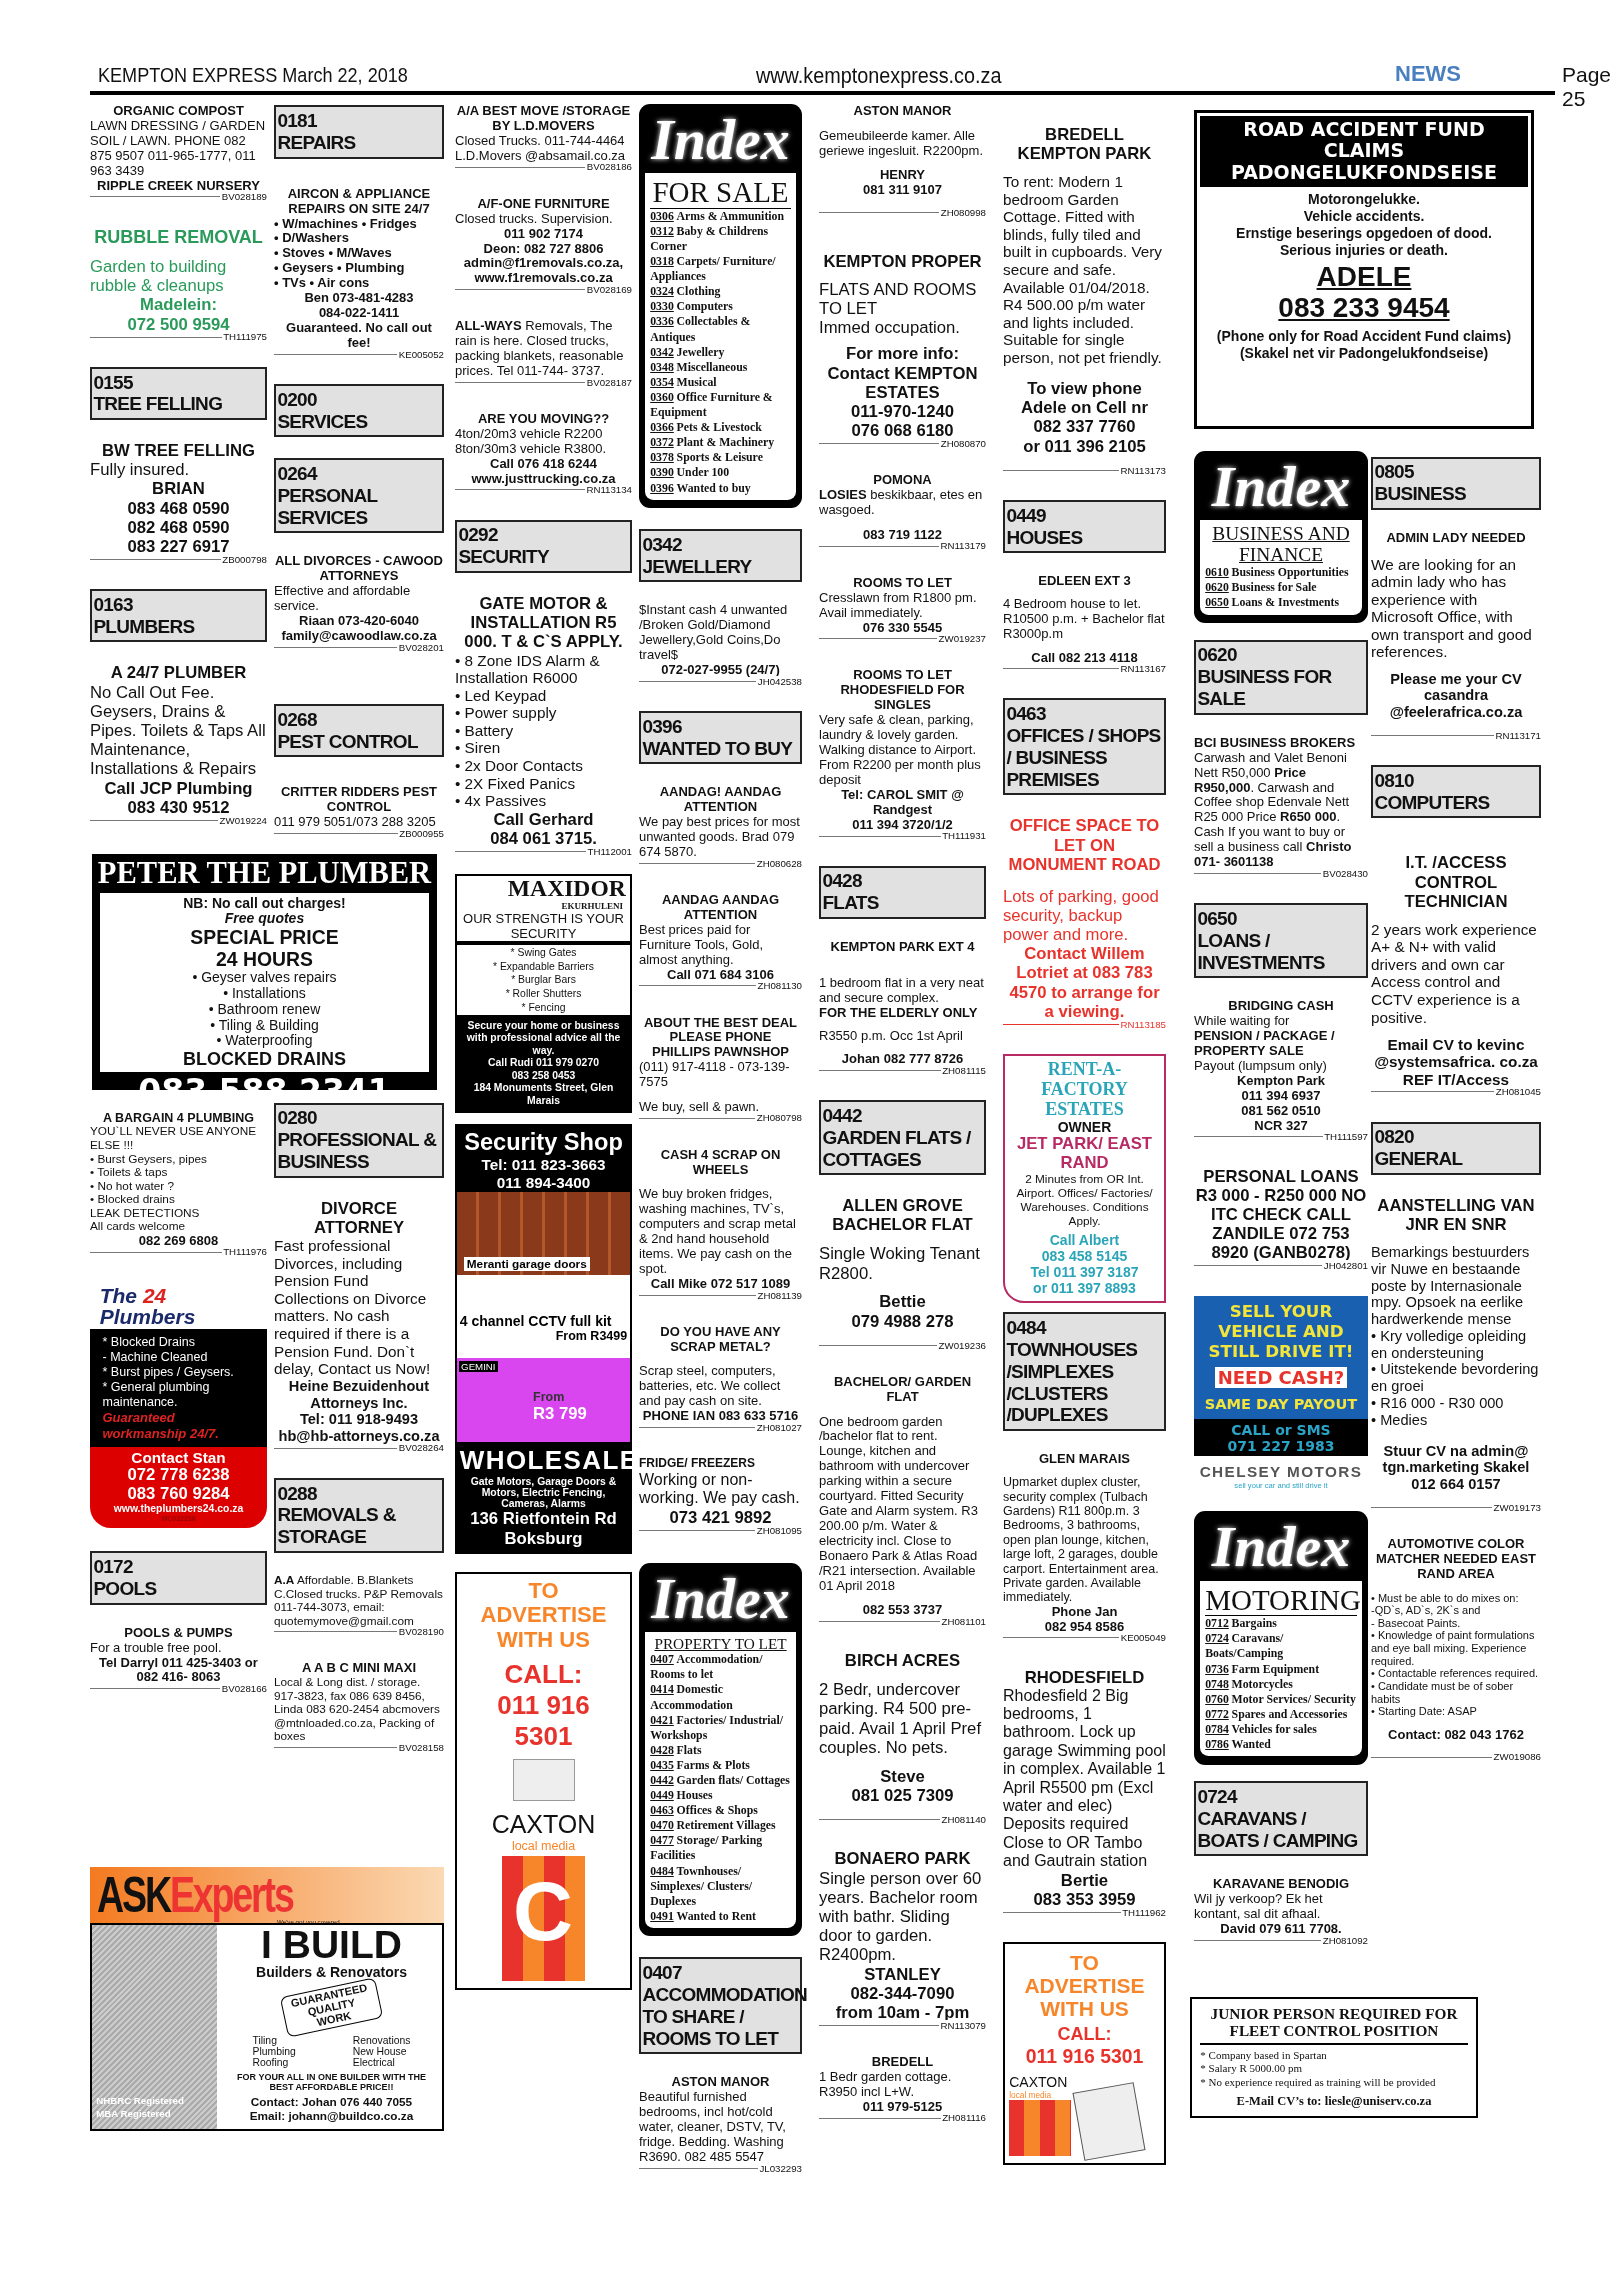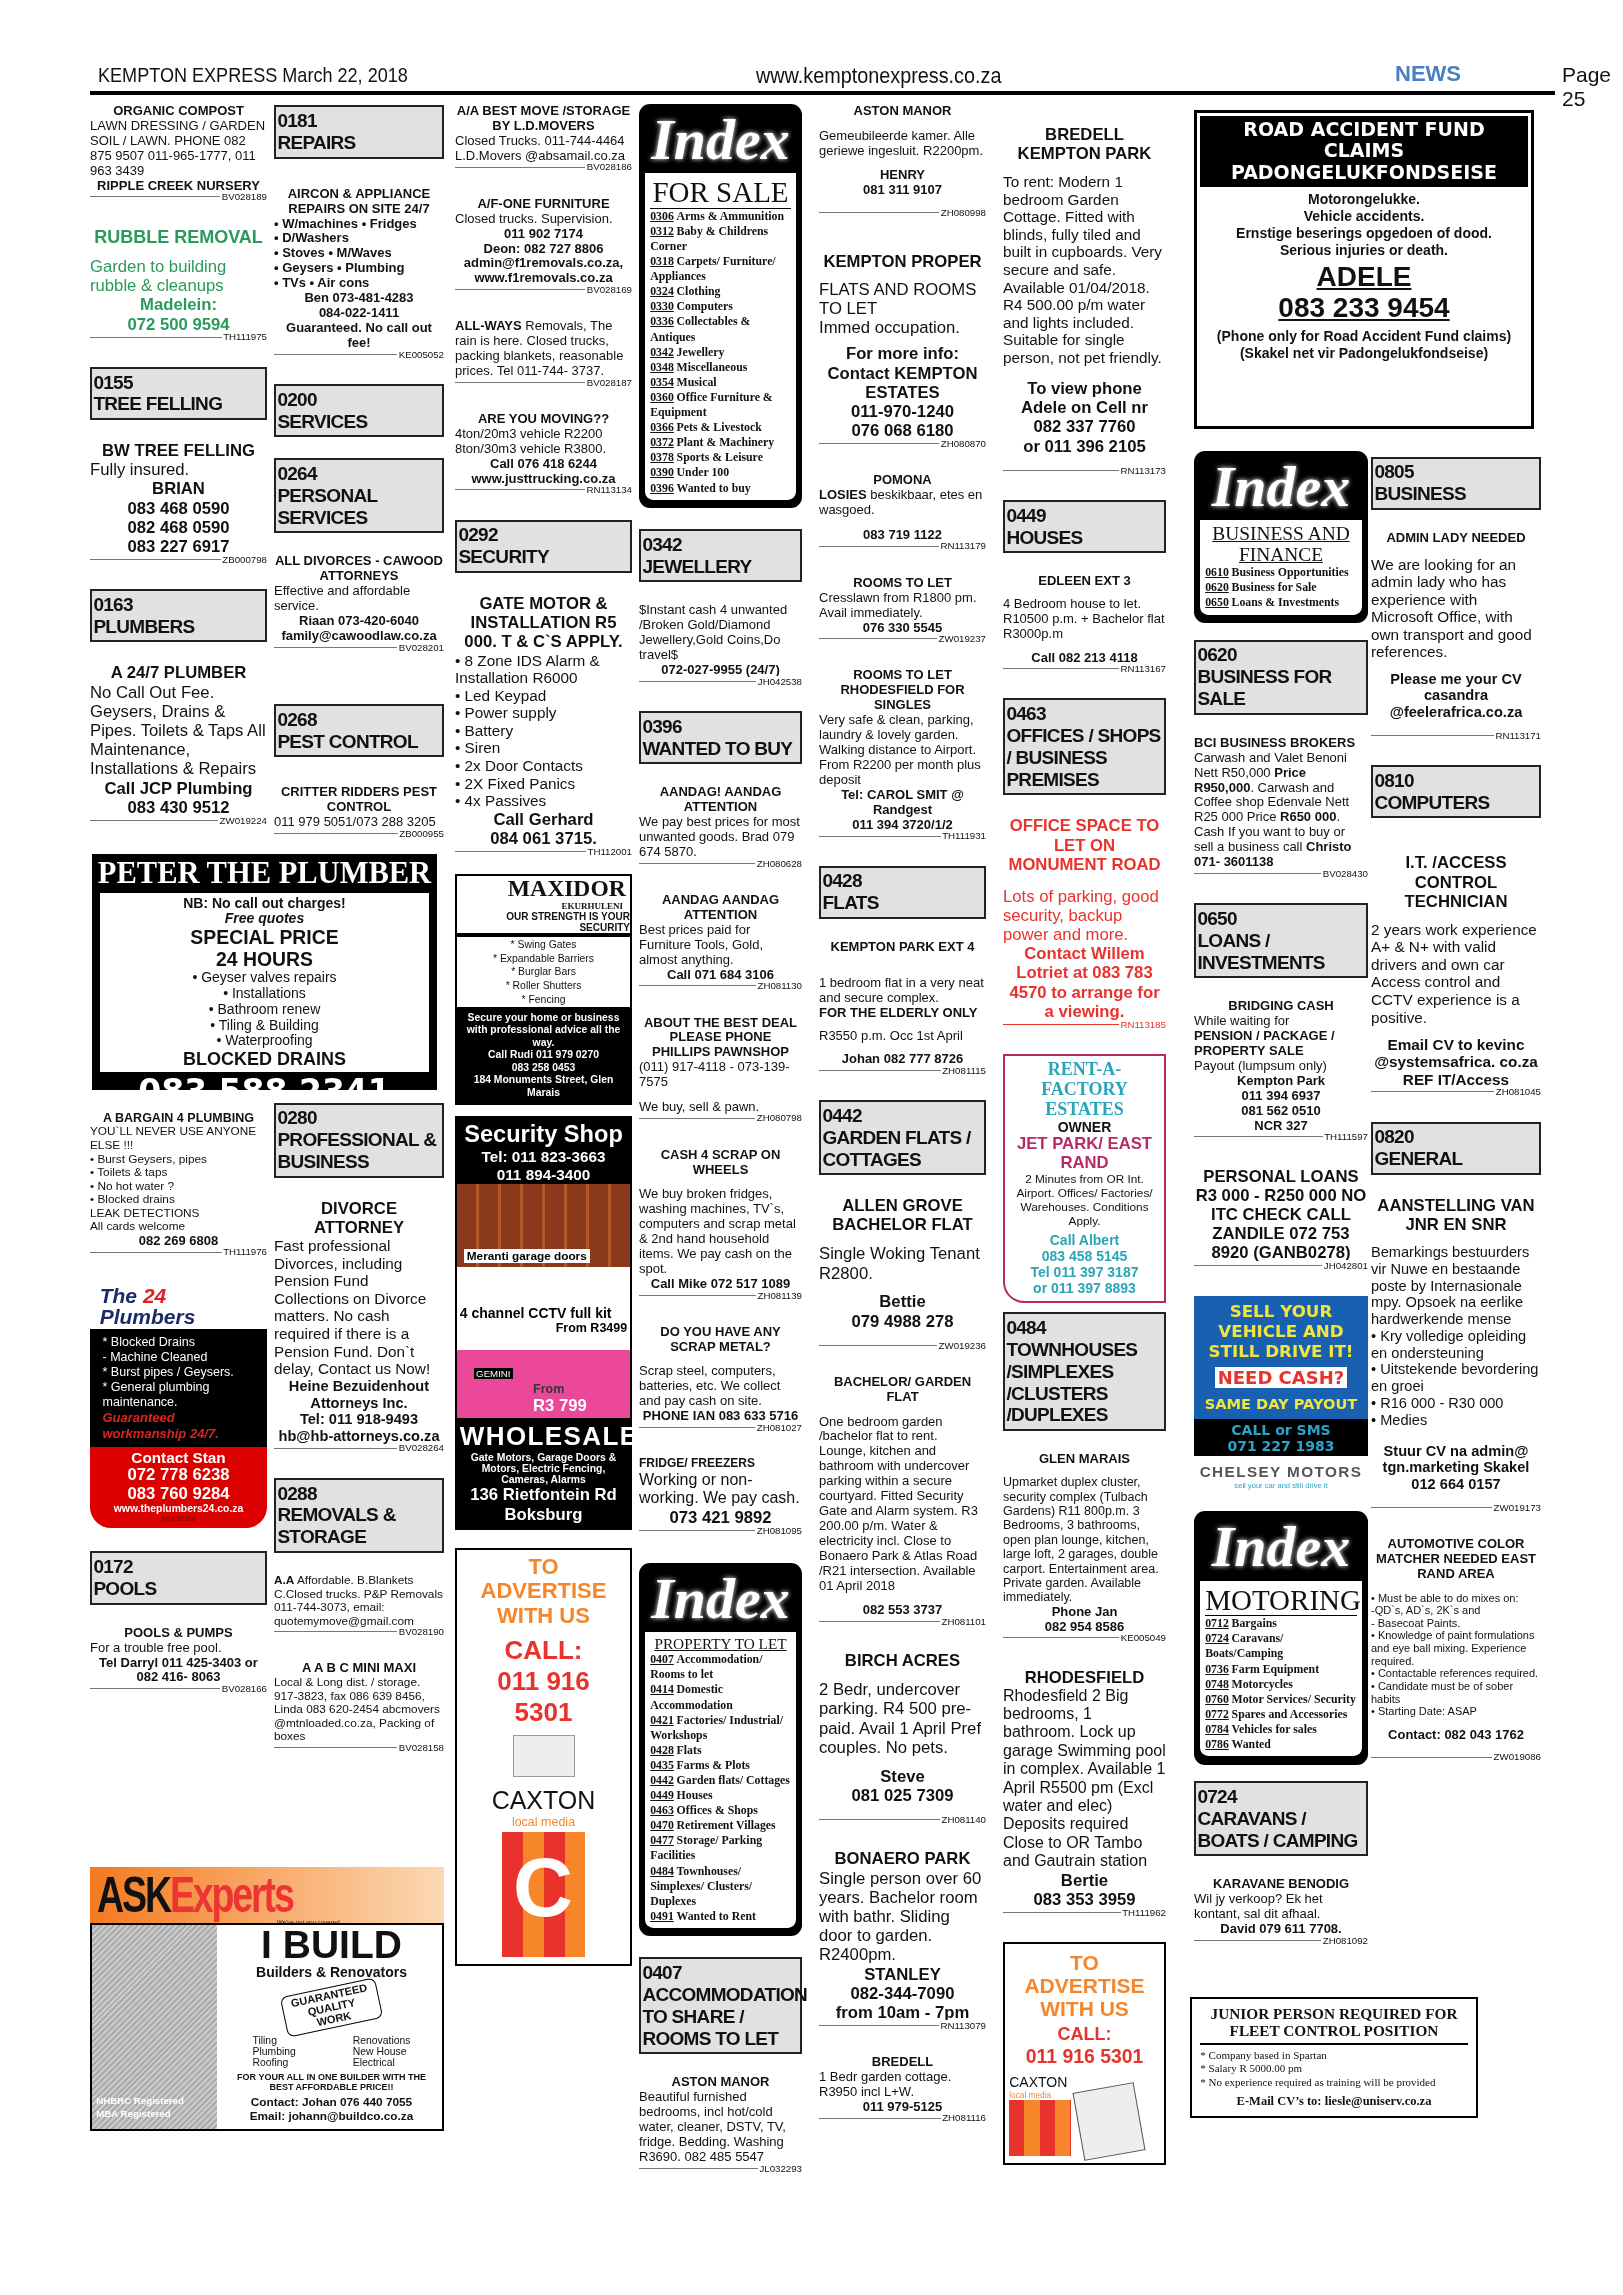--- a/index.html
+++ b/index.html
@@ -282,21 +282,21 @@
       <p style="font-size:15.3px">• 2x Door Contacts</p>
       <p style="font-size:15.3px">• 2X Fixed Panics</p>
       <p style="font-size:15.3px">• 4x Passives</p>
     <p class="c big">Call Gerhard</p>
       <p class="c big">084 061 3715.</p>
     <div class="ref"><span>TH112001</span></div>
   </div>
   <div style="border:2.8px solid #000;margin-top:-7px">
     <div style="text-align:right;font-family:'Liberation Serif',serif;font-weight:bold;font-size:23.6px;padding:1.4px 4.2px 0;line-height:1">MAXIDOR</div>
     <div style="text-align:right;font-family:'Liberation Serif',serif;font-weight:bold;font-size:9px;padding-right:7px">EKURHULENI</div>
-    <div style="font-weight:bold;font-size:10px;text-align:right;border-bottom:4.2px solid #000">OUR STRENGTH IS YOUR SECURITY</div>
+    <div style="font-weight:normal;font-size:13px;text-align:center;border-bottom:4.2px solid #000">OUR STRENGTH IS YOUR SECURITY</div>
     <div style="text-align:center;font-size:10.4px;line-height:1.3;padding:1.4px 0">
       <div>* Swing Gates</div>
         <div>* Expandable Barriers</div>
         <div>* Burglar Bars</div>
         <div>* Roller Shutters</div>
         <div>* Fencing</div>
     </div>
     <div class="blk" style="text-align:center;font-weight:bold;font-size:10.4px;line-height:1.2;padding:4.2px 2.8px">
       <div>Secure your home or business with professional advice all the way.</div>
         <div>Call Rudi 011 979 0270</div>
@@ -308,21 +308,21 @@
     <div style="font-size:23.6px;font-weight:bold;text-align:center;padding-top:2.8px">Security Shop</div>
     <div style="font-size:15.3px;font-weight:bold;text-align:center">Tel: 011 823-3663</div>
     <div style="font-size:15.3px;font-weight:bold;text-align:center">011 894-3400</div>
     <div style="height:83px;background:repeating-linear-gradient(90deg,#8a3a1a 0 19.4px,#b2582a 19.4px 22px);position:relative">
         <span style="position:absolute;bottom:4.2px;left:7px;background:#fff;color:#000;font-weight:bold;font-size:11.8px;padding:0 2.8px">Meranti garage doors</span>
       </div>
     <div style="background:#fff;color:#000;padding:2.8px;font-weight:bold;height:83px;position:relative">
       <div style="font-size:14px;margin-top:35px">4 channel CCTV full kit</div>
       <div style="font-size:12.5px;text-align:right">From R3499</div>
     </div>
-    <div style="background:#ec4899;color:#fff;height:68px;position:relative;padding:17px">
+    <div style="background:#d946ef;color:#fff;height:84px;position:relative;padding:2px">
       <span style="background:#000;font-size:9.7px;padding:0 2.1px">GEMINI</span>
       <div style="position:absolute;left:76px;top:32px;font-weight:bold;font-size:12.5px;color:#333">From</div>
       <div style="position:absolute;left:76px;top:46px;font-weight:bold;font-size:16.7px">R3 799</div>
     </div>
     <div style="text-align:center;padding:2.8px">
       <div style="font-size:26px;font-weight:bold;letter-spacing:1.4px">WHOLESALE</div>
       <div style="font-size:10.4px;font-weight:bold">Gate Motors, Garage Doors &amp; Motors, Electric Fencing, Cameras, Alarms</div>
       <div style="font-size:16.7px;font-weight:bold">136 Rietfontein Rd</div>
       <div style="font-size:16.7px;font-weight:bold">Boksburg</div>
     </div>

